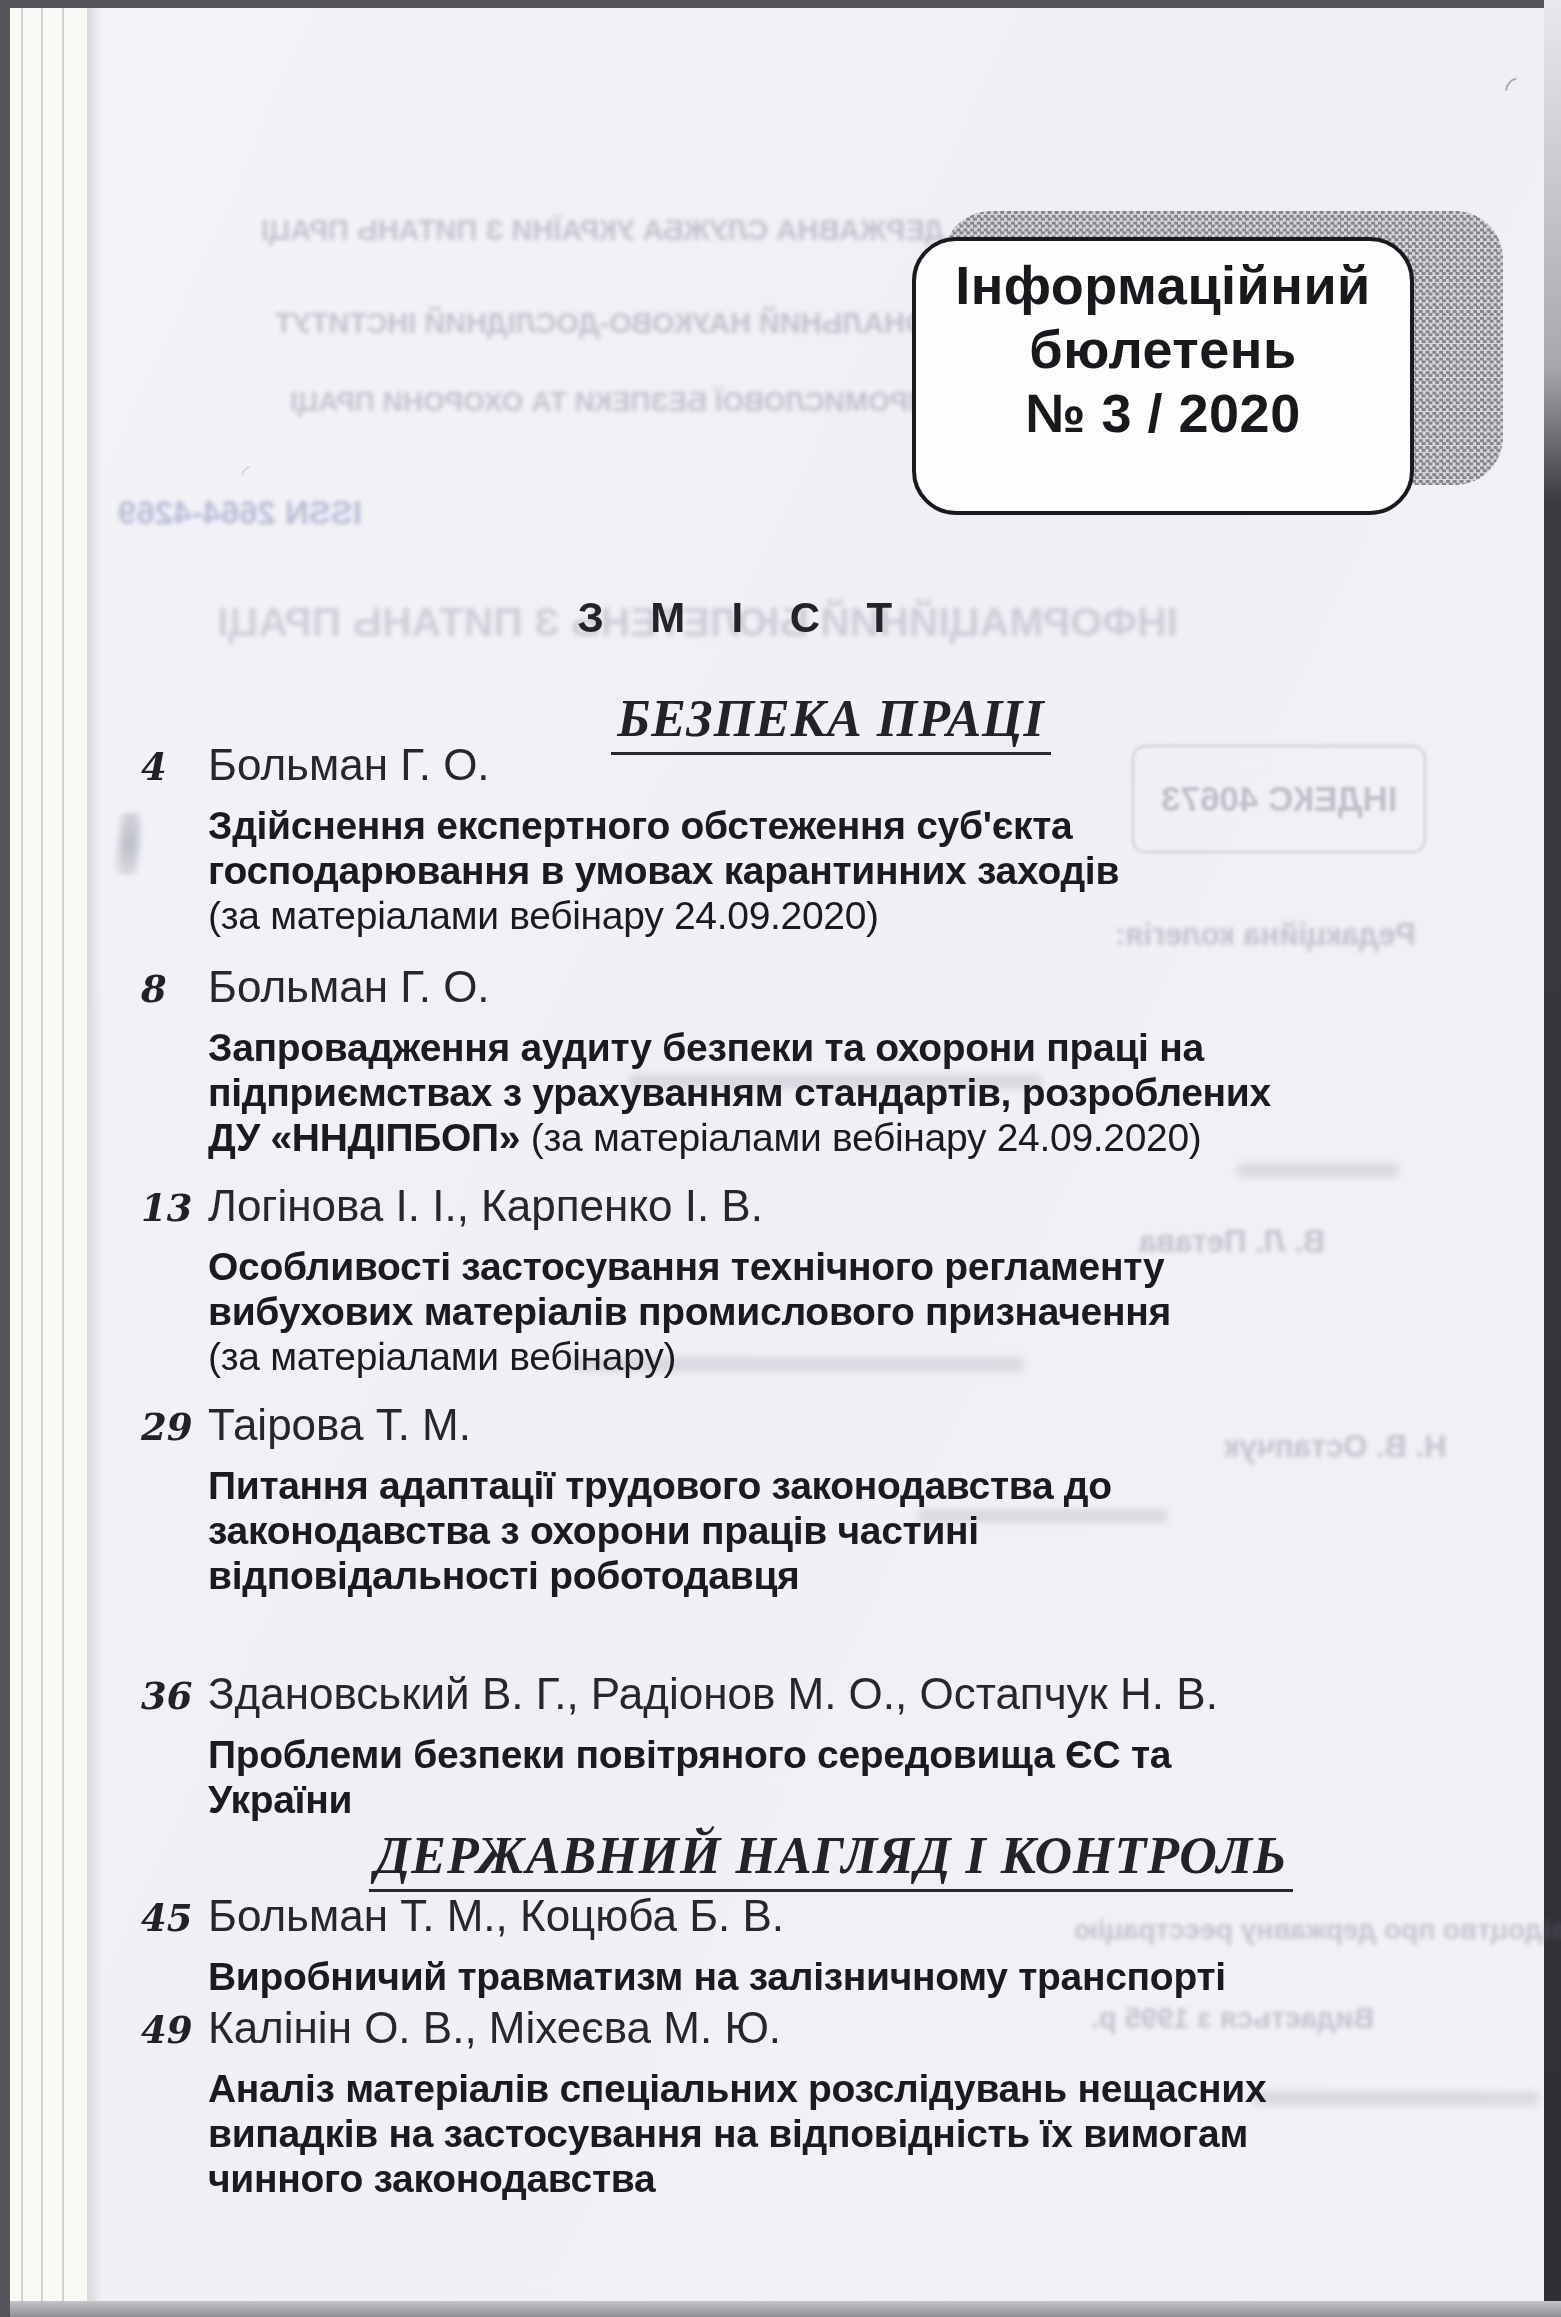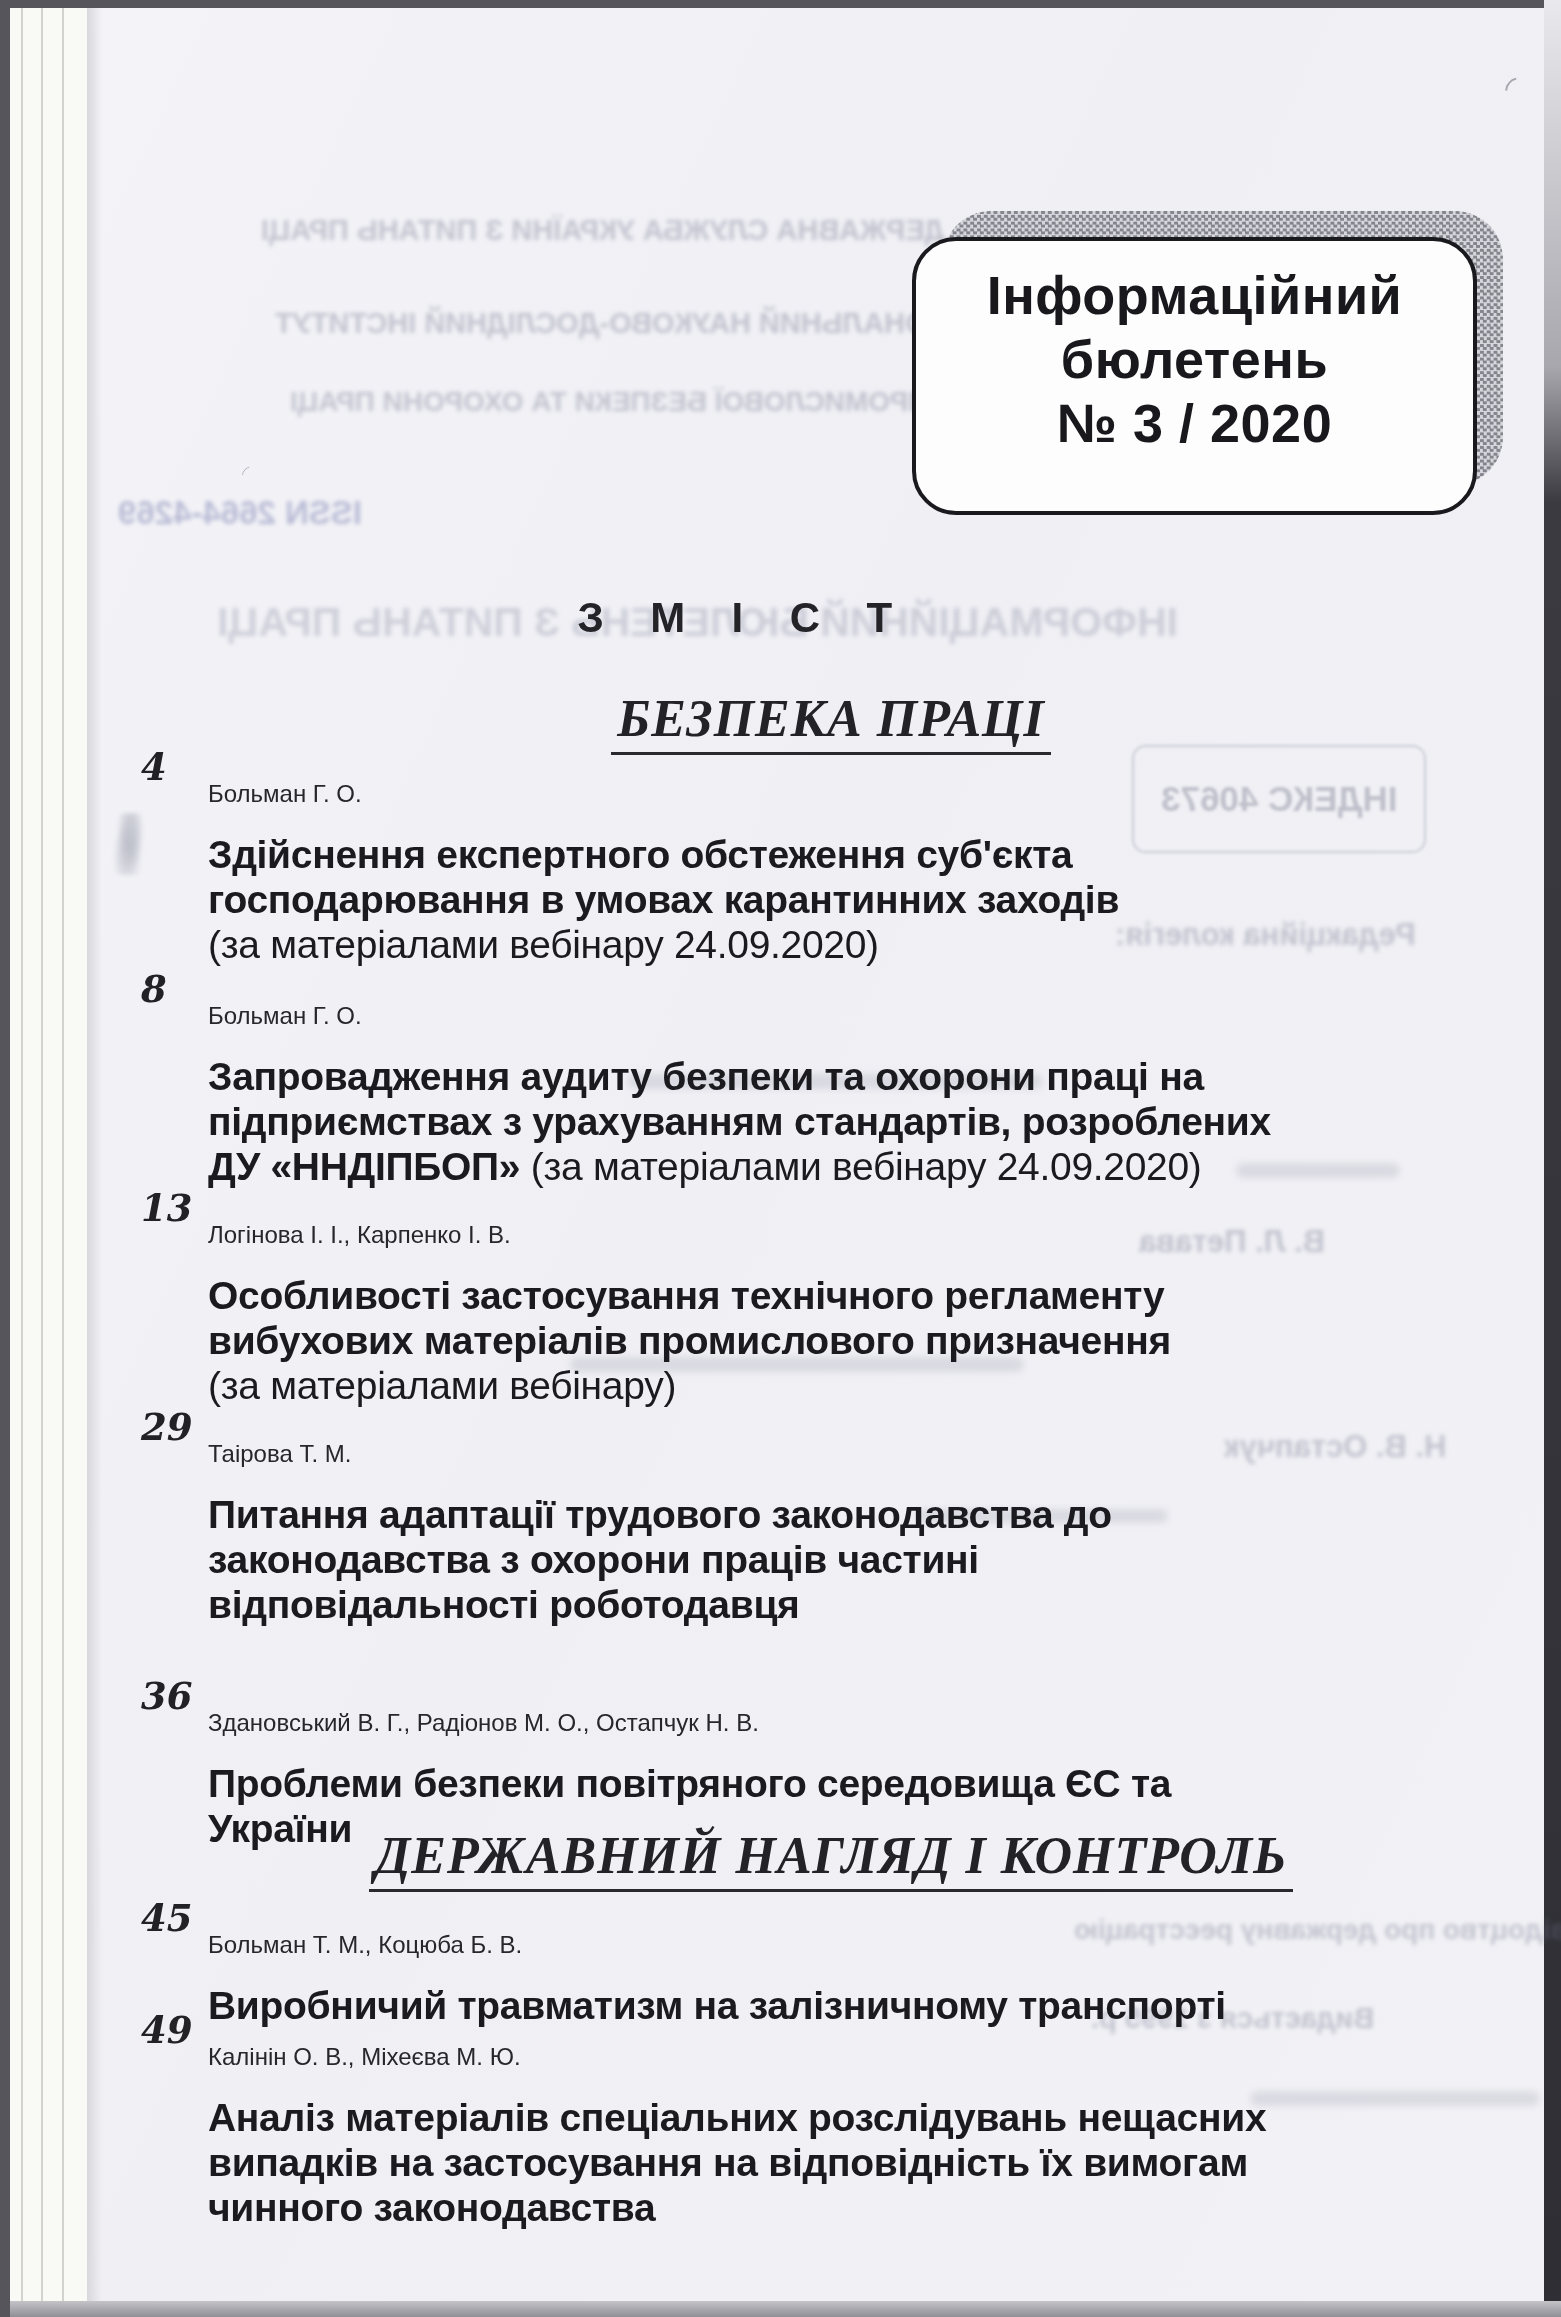--- a/index.html
+++ b/index.html
@@ -35,36 +35,36 @@
   .bt{position:absolute;transform:scaleX(-1);filter:blur(2.1px);
     color:rgba(112,114,138,0.36);font-weight:bold;white-space:nowrap;z-index:1;}
   .bt-box{position:absolute;border:2.9px solid rgba(118,120,145,0.30);border-radius:13.5px;
     filter:blur(1.5px);z-index:1;display:flex;align-items:center;justify-content:center;}
   .bt-box .bt-inner{transform:scaleX(-1);color:rgba(112,114,138,0.38);font-weight:bold;
     font-size:35px;white-space:nowrap;}
   
   .mast-shadow{position:absolute;left:943px;top:211px;width:560px;height:274px;
     border-radius:48px;z-index:2;
     background:repeating-conic-gradient(#84848d 0% 25%,#d6d6dc 25% 50%) 0 0/6.8px 6.8px;}
-  .mast-box{position:absolute;left:912px;top:237px;width:565px;height:278px;
+  .mast-box{position:absolute;left:912px;top:237px;width:502px;height:278px;
     background:#fdfdfd;border:4.8px solid #1a1a1e;border-radius:44px;z-index:3;
-    box-sizing:border-box;text-align:center;padding-top:22px;}
+    box-sizing:border-box;text-align:center;padding-top:12px;}
   .mast-line{font-size:54px;line-height:64px;font-weight:bold;color:#19191d;letter-spacing:0.5px;}
   .toc-title{position:absolute;left:87px;top:594px;width:1313px;text-align:center;z-index:2;
     font-size:42px;font-weight:bold;letter-spacing:17.4px;color:#242428;}
   .sec-head{position:absolute;left:208px;width:1246px;text-align:center;z-index:2;
     font-family:"Liberation Serif",serif;font-style:italic;font-weight:bold;
     font-size:52px;color:#232327;letter-spacing:1px;}
   .sec-head span{border-bottom:3.9px solid #2a2a2e;padding:0 5.8px 4.8px 5.8px;}
   .entry{position:absolute;left:141px;width:1329px;z-index:2;}
   .entry .num{position:absolute;left:0;top:0;width:50px;
     font-family:"DejaVu Serif",serif;font-style:italic;font-weight:bold;
     font-size:37px;color:#222226;}
   .entry .body{margin-left:67px;}
-  .entry .authors{font-size:24px;line-height:39px;color:#27272b;margin-bottom:19.3px;margin-top:29px;}
+  .entry .authors{font-size:44px;line-height:39px;color:#27272b;margin-bottom:19.3px;}
   .entry .line{font-size:39px;line-height:45px;color:#1b1b1f;letter-spacing:-0.3px;}
   .entry .t-b{font-weight:bold;text-align:right;}
   .entry .t-r{font-weight:normal;}
 </style>
 </head>
 <body>
 
 <div id="canvas">
 
   <div class="paper"></div>

